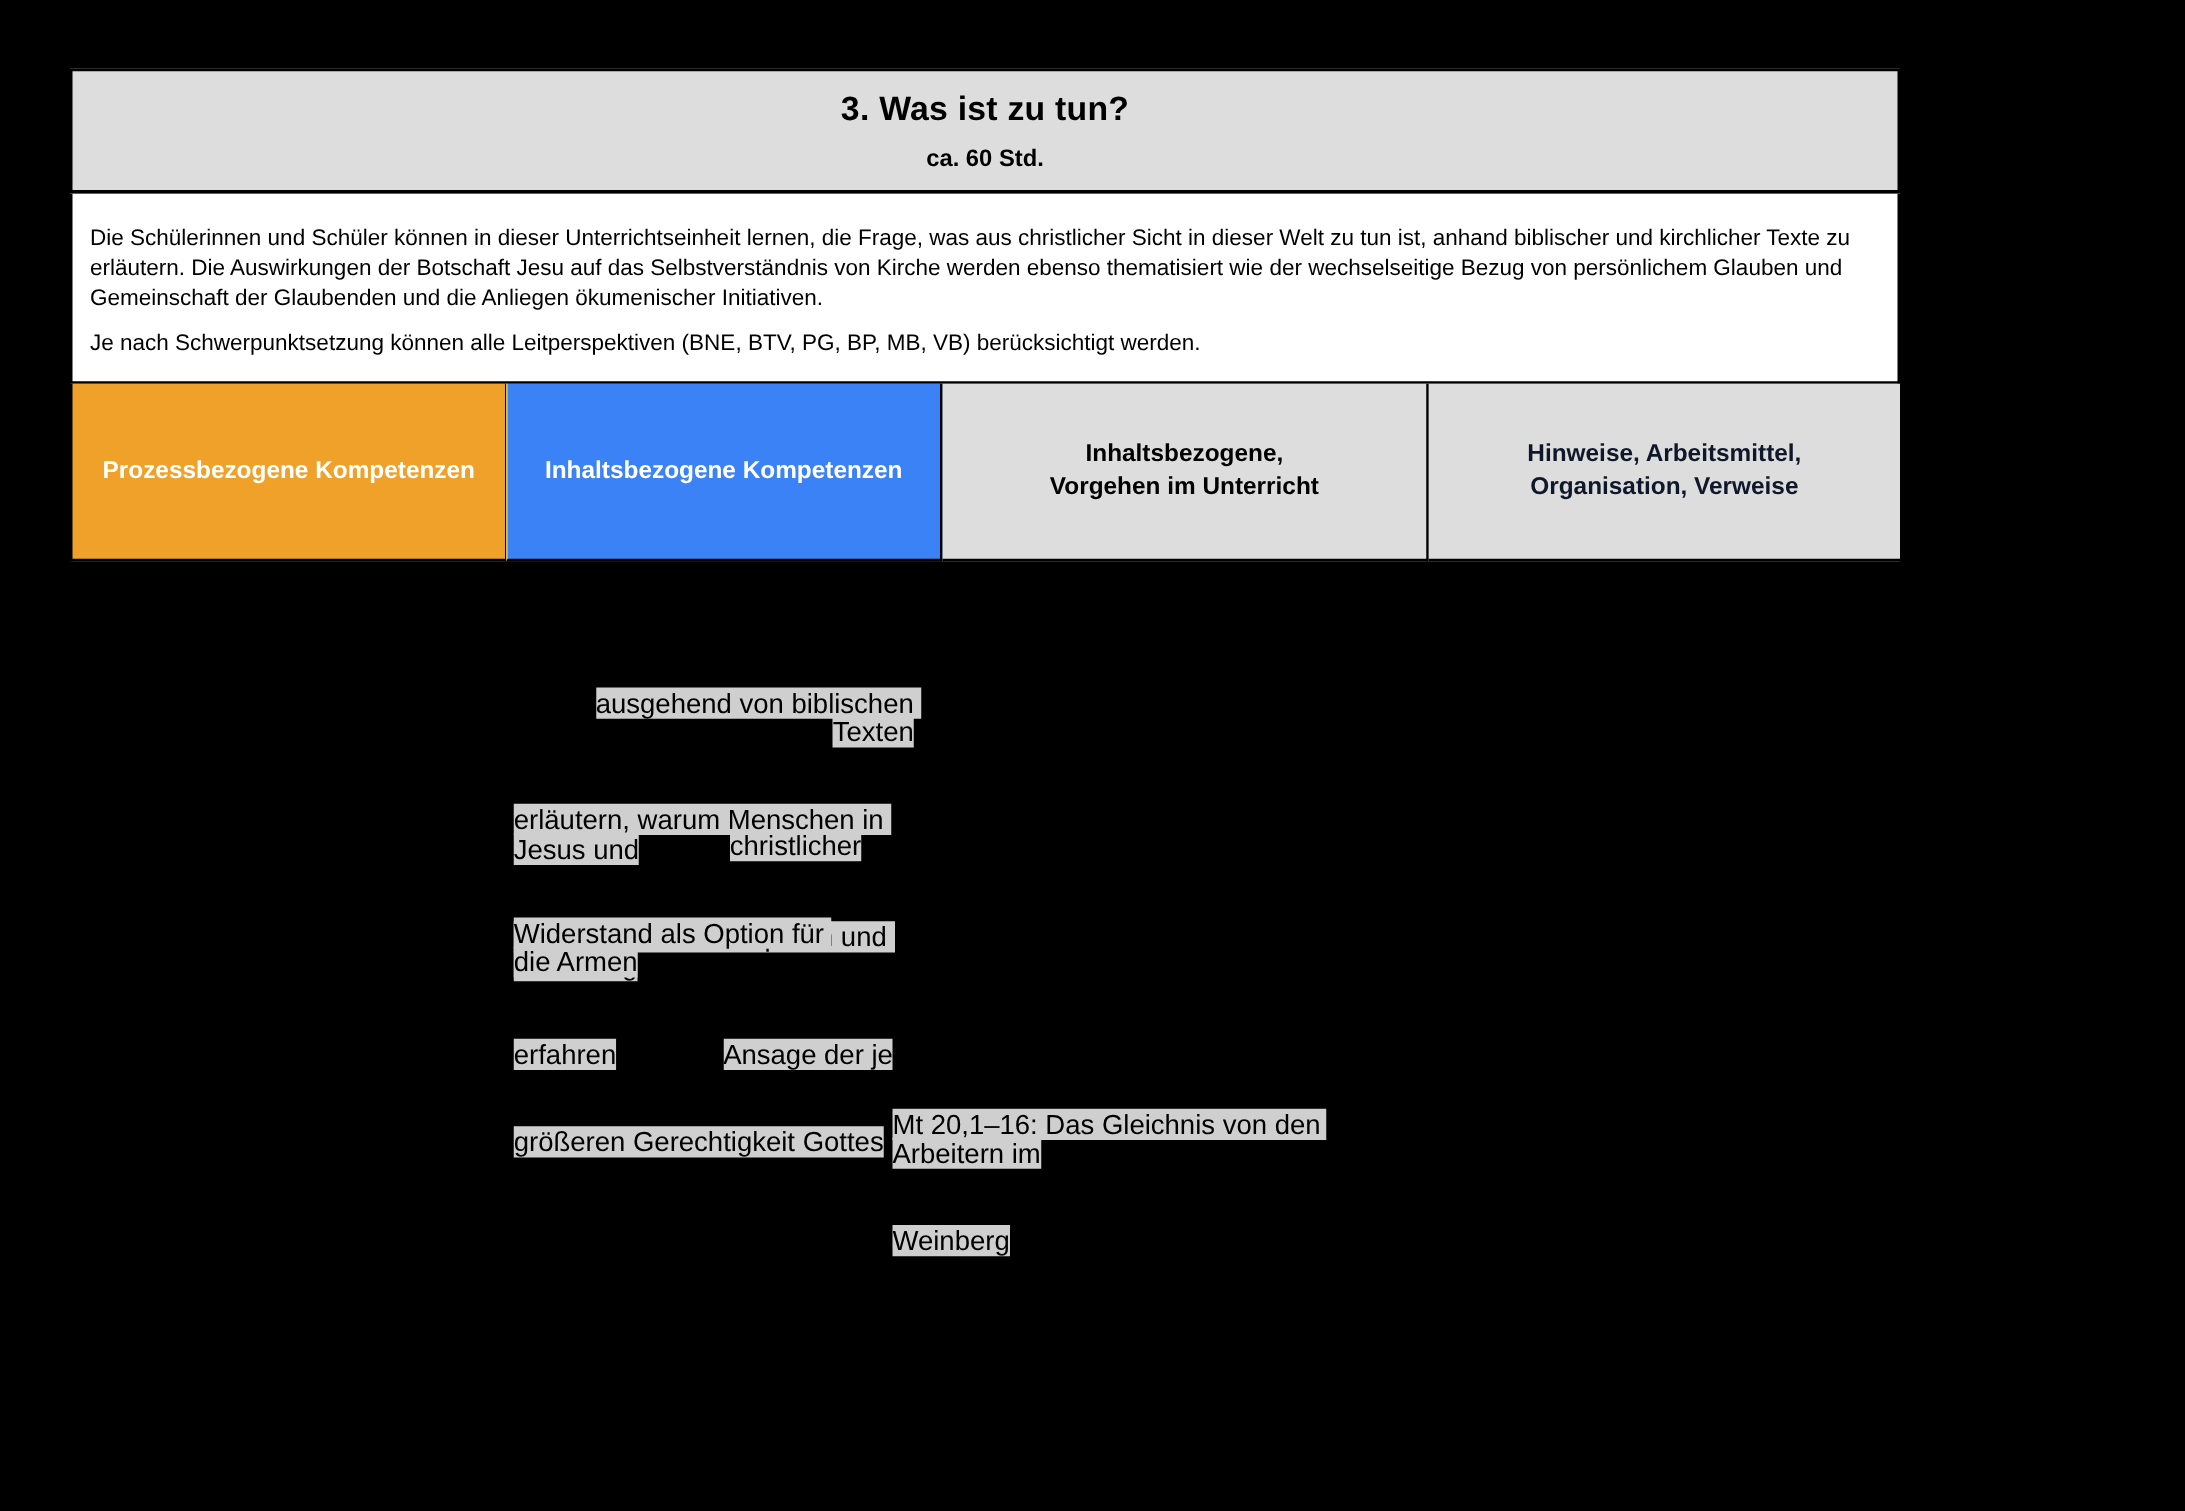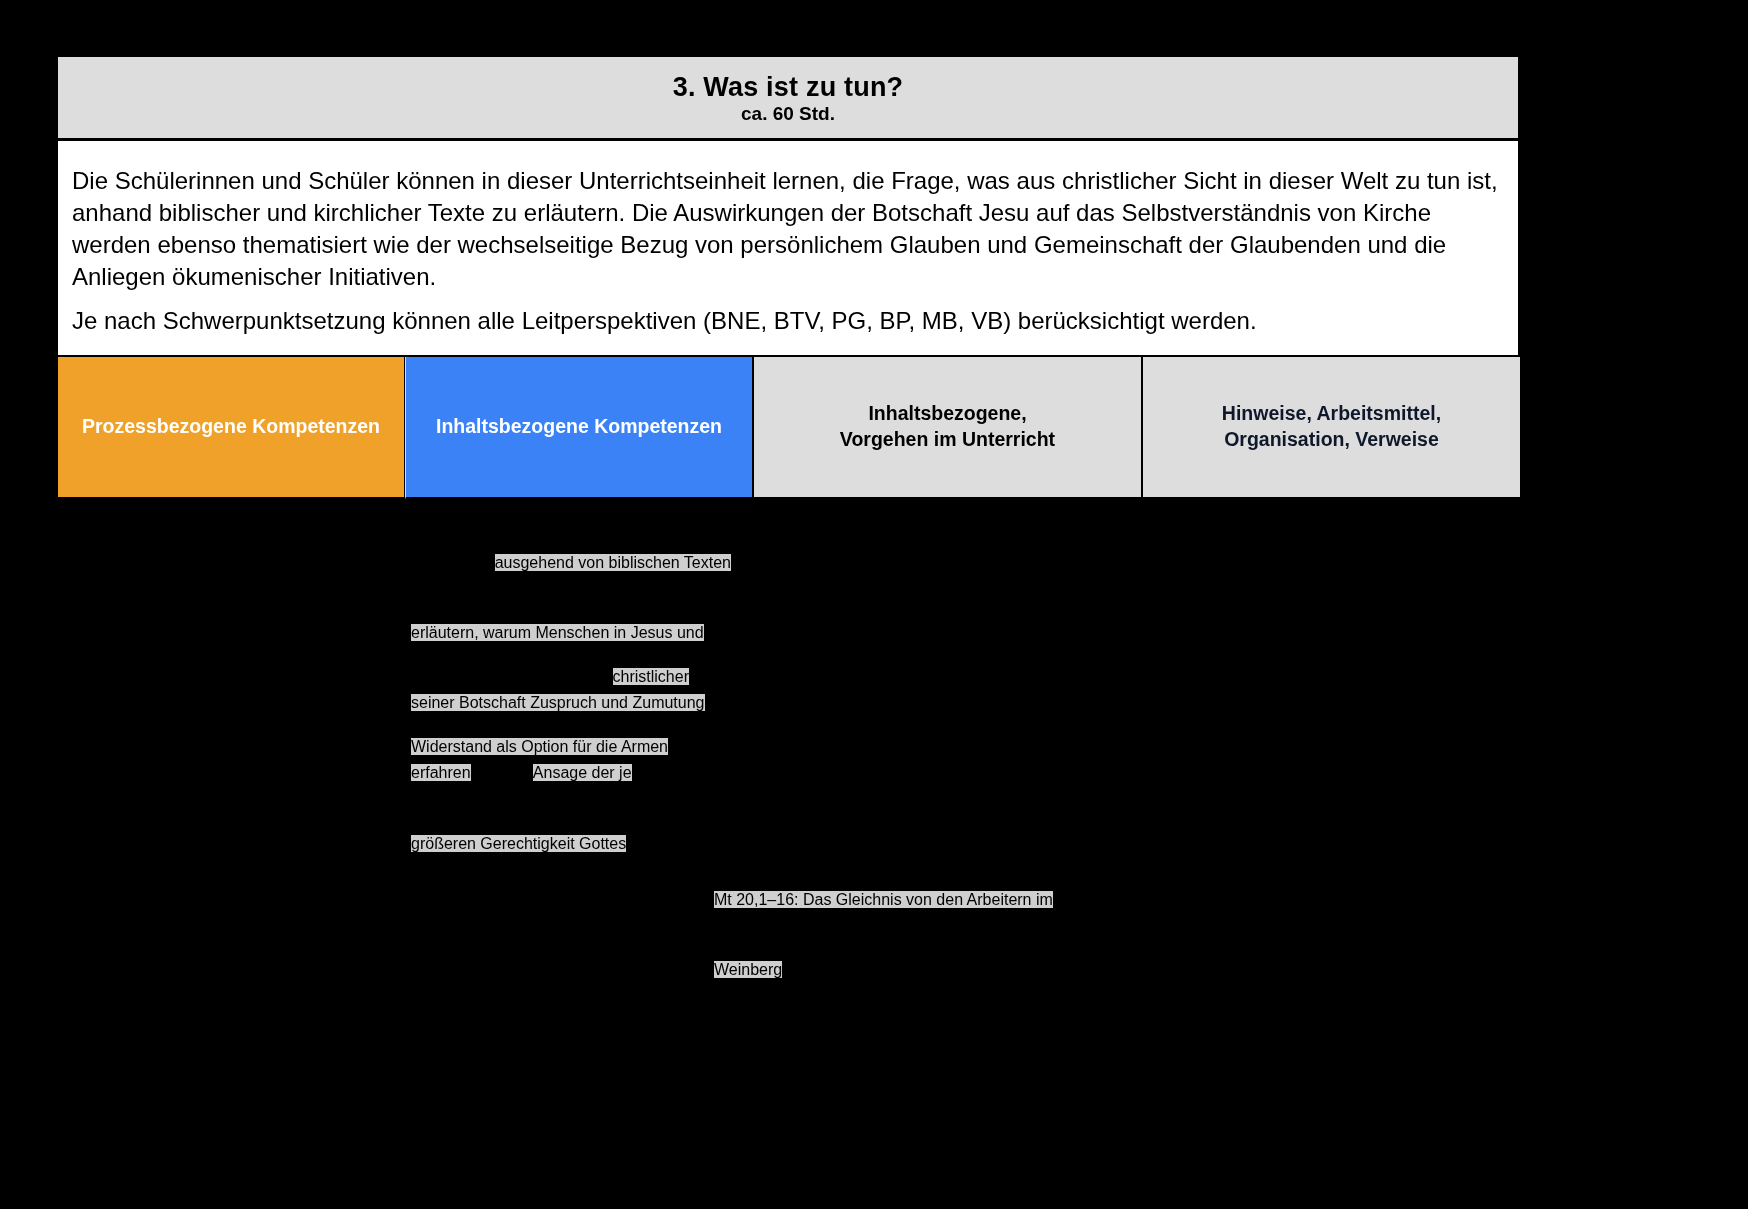--- a/index.html
+++ b/index.html
@@ -44,34 +44,34 @@
     font-size: 27px;
     font-weight: bold;
     color: #000000;
     line-height: 1.2;
     letter-spacing: 0.2px;
   }
   .title-sub {
     font-size: 19px;
     font-weight: bold;
     color: #000000;
-    margin-top: 0;
+    margin-top: 14px;
     line-height: 1.2;
   }
 
   .desc-cell {
     background: #ffffff;
     border-left: 2px solid #000000;
     border-right: 2px solid #000000;
     border-bottom: 2px solid #000000;
     padding: 24px 14px 18px 14px;
     box-sizing: border-box;
   }
   .desc-p {
-    font-size: 24px;
+    font-size: 18px;
     line-height: 1.33;
     color: #000000;
     margin: 0;
     text-align: left;
   }
   .desc-p + .desc-p {
     margin-top: 12px;
   }
 
   .col-head-row {
@@ -126,21 +126,21 @@
     position: absolute;
     left: 0;
     top: 463px;
     width: 1748px;
     height: 746px;
   }
 
   .frag {
     position: absolute;
     color: #000000;
-    font-size: 16px;
+    font-size: 22px;
     line-height: 23.4px;
     white-space: pre-wrap;
   }
   .frag span.hl {
     background: #cfcfcf;
     box-decoration-break: clone;
     -webkit-box-decoration-break: clone;
   }
 
   

